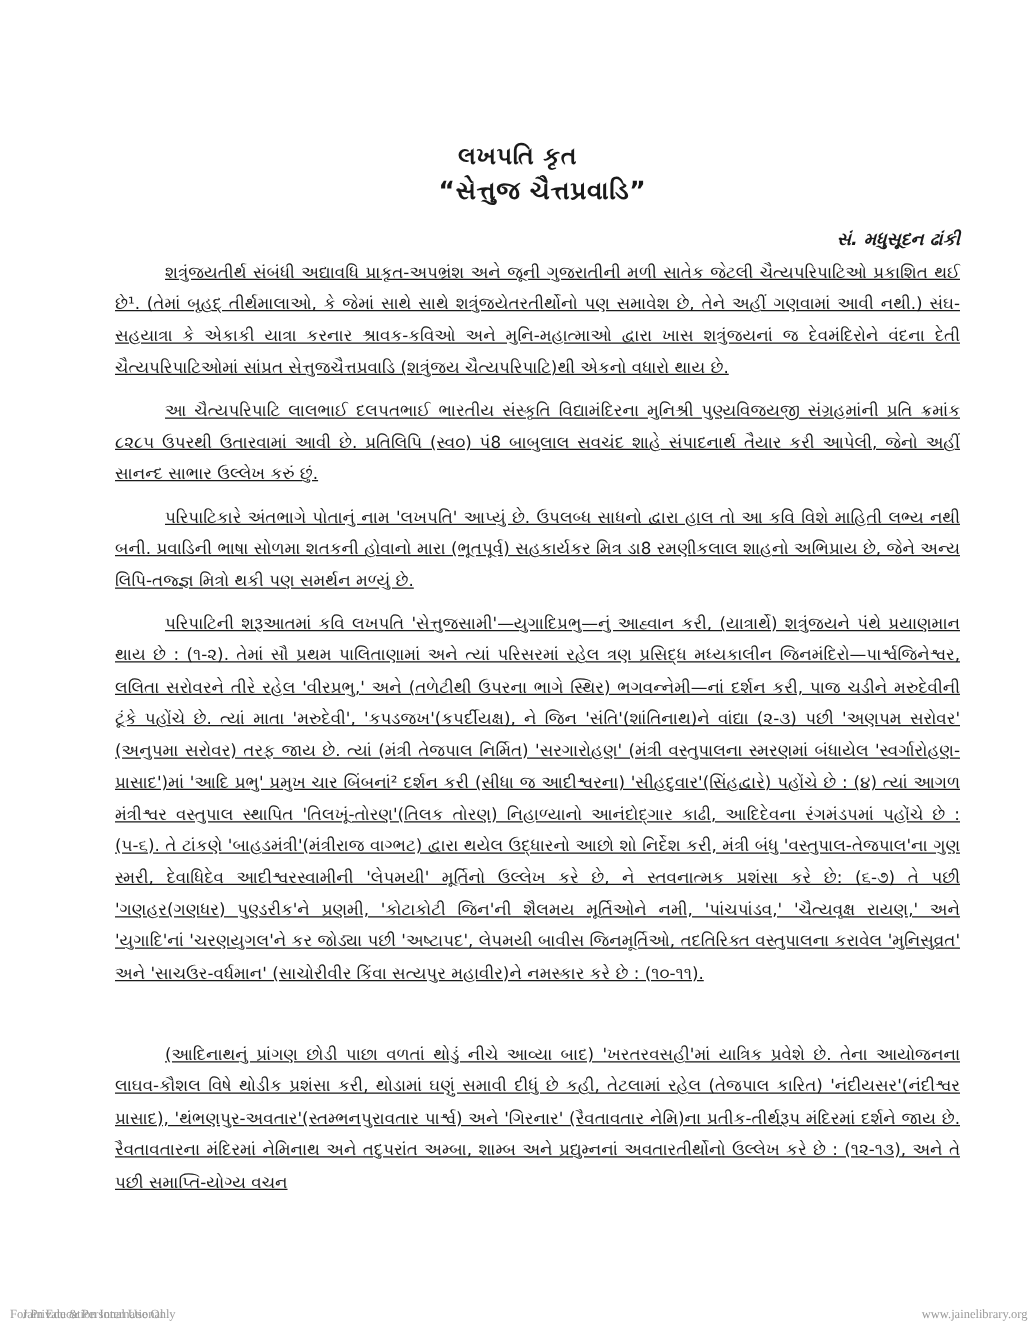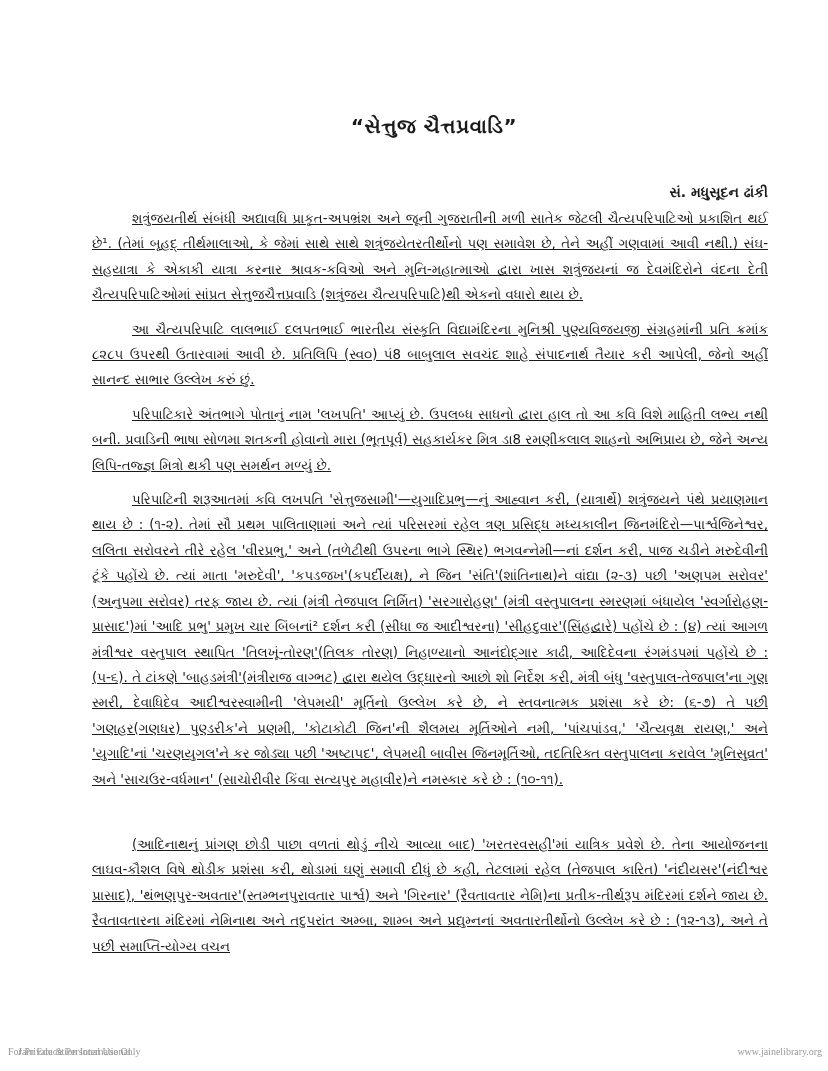--- a/index.html
+++ b/index.html
@@ -6,21 +6,21 @@
   body {
     width: 828px; height: 1071px; position: relative; overflow: hidden;
     font-family: "DejaVu Sans", sans-serif; color: #1a1a1a;
   }
   .page { position: absolute; left: 0; top: 0; width: 828px; height: 1071px; }
   .title-block { position: absolute; top: 112px; left: 0; width: 828px; text-align: center; }
   .title-line1 { font-size: 19px; font-weight: bold; line-height: 26px; letter-spacing: 0.5px; }
   .title-line2 { font-size: 20px; font-weight: bold; line-height: 28px; letter-spacing: 0.5px; margin-left: 40px; }
   .author {
     position: absolute; top: 182px; right: 60px;
-    font-size: 14px; font-weight: bold; line-height: 20px;
+    font-size: 14px; font-weight: bold; line-height: 20px; font-style: italic;
   }
   .body-text { position: absolute; top: 206px; left: 92px; width: 676px; }
   .para {
     font-size: 13.4px; line-height: 25.4px; text-align: justify;
     text-indent: 40px; margin: 0 0 9px 0; text-decoration: underline;
   }
   .para.p-last { margin-bottom: 0; margin-top: 40px; }
   .footer {
     position: absolute; top: 1046px; left: 8px; width: 828px; height: 14px;
     font-family: Liberation Serif, serif; font-size: 10px; color: #9a9a9a;
@@ -29,20 +29,21 @@
   .footer .f-left { left: 10px; }
   .footer .f-center { left: 0; width: 828px; }
   .footer .f-right { right: 14px; margin-left: 28px; }
 </style>
 </head>
 <body>
 
 <div class="page">
 
   <div class="title-block">
+    <div class="title-line1">લખપતિ કૃત</div>
     <div class="title-line2">“સેત્તુજ ચૈત્તપ્રવાડિ”</div>
   </div>
 
   <div class="author">સં. મધુસૂદન ઢાંકી</div>
 
   <div class="body-text">
     <p class="para">શત્રુંજયતીર્થ સંબંધી અદ્યાવધિ પ્રાકૃત-અપભ્રંશ અને જૂની ગુજરાતીની મળી સાતેક જેટલી ચૈત્યપરિપાટિઓ પ્રકાશિત થઈ છે¹. (તેમાં બૃહદ્ તીર્થમાલાઓ, કે જેમાં સાથે સાથે શત્રુંજયેતરતીર્થોનો પણ સમાવેશ છે, તેને અહીં ગણવામાં આવી નથી.) સંઘ-સહયાત્રા કે એકાકી યાત્રા કરનાર શ્રાવક-કવિઓ અને મુનિ-મહાત્માઓ દ્વારા ખાસ શત્રુંજયનાં જ દેવમંદિરોને વંદના દેતી ચૈત્યપરિપાટિઓમાં સાંપ્રત સેત્તુજચૈત્તપ્રવાડિ (શત્રુંજય ચૈત્યપરિપાટિ)થી એકનો વધારો થાય છે.</p>
     <p class="para">આ ચૈત્યપરિપાટિ લાલભાઈ દલપતભાઈ ભારતીય સંસ્કૃતિ વિદ્યામંદિરના મુનિશ્રી પુણ્યવિજયજી સંગ્રહમાંની પ્રતિ ક્રમાંક ૮૨૮૫ ઉપરથી ઉતારવામાં આવી છે. પ્રતિલિપિ (સ્વ૦) પં8 બાબુલાલ સવચંદ શાહે સંપાદનાર્થ તૈયાર કરી આપેલી, જેનો અહીં સાનન્દ સાભાર ઉલ્લેખ કરું છું.</p>
     <p class="para">પરિપાટિકારે અંતભાગે પોતાનું નામ 'લખપતિ' આપ્યું છે. ઉપલબ્ધ સાધનો દ્વારા હાલ તો આ કવિ વિશે માહિતી લભ્ય નથી બની. પ્રવાડિની ભાષા સોળમા શતકની હોવાનો મારા (ભૂતપૂર્વ) સહકાર્યકર મિત્ર ડા8 રમણીકલાલ શાહનો અભિપ્રાય છે, જેને અન્ય લિપિ-તજ્જ્ઞ મિત્રો થકી પણ સમર્થન મળ્યું છે.</p>
     <p class="para">પરિપાટિની શરૂઆતમાં કવિ લખપતિ 'સેત્તુજસામી'—યુગાદિપ્રભુ—નું આહ્વાન કરી, (યાત્રાર્થે) શત્રુંજયને પંથે પ્રયાણમાન થાય છે : (૧-૨). તેમાં સૌ પ્રથમ પાલિતાણામાં અને ત્યાં પરિસરમાં રહેલ ત્રણ પ્રસિદ્ધ મધ્યકાલીન જિનમંદિરો—પાર્શ્વજિનેશ્વર, લલિતા સરોવરને તીરે રહેલ 'વીરપ્રભુ,' અને (તળેટીથી ઉપરના ભાગે સ્થિર) ભગવન્નેમી—નાં દર્શન કરી, પાજ ચડીને મરુદેવીની ટૂંકે પહોંચે છે. ત્યાં માતા 'મરુદેવી', 'કપડજખ'(કપર્દીયક્ષ), ને જિન 'સંતિ'(શાંતિનાથ)ને વાંદ્યા (૨-૩) પછી 'અણપમ સરોવર' (અનુપમા સરોવર) તરફ જાય છે. ત્યાં (મંત્રી તેજપાલ નિર્મિત) 'સરગારોહણ' (મંત્રી વસ્તુપાલના સ્મરણમાં બંધાયેલ 'સ્વર્ગારોહણ-પ્રાસાદ')માં 'આદિ પ્રભુ' પ્રમુખ ચાર બિંબનાં² દર્શન કરી (સીધા જ આદીશ્વરના) 'સીહદુવાર'(સિંહદ્વારે) પહોંચે છે : (૪) ત્યાં આગળ મંત્રીશ્વર વસ્તુપાલ સ્થાપિત 'તિલખૂં-તોરણ'(તિલક તોરણ) નિહાળ્યાનો આનંદોદ્ગાર કાઢી, આદિદેવના રંગમંડપમાં પહોંચે છે : (૫-૬). તે ટાંકણે 'બાહડમંત્રી'(મંત્રીરાજ વાગ્ભટ) દ્વારા થયેલ ઉદ્ધારનો આછો શો નિર્દેશ કરી, મંત્રી બંધુ 'વસ્તુપાલ-તેજપાલ'ના ગુણ સ્મરી, દેવાધિદેવ આદીશ્વરસ્વામીની 'લેપમયી' મૂર્તિનો ઉલ્લેખ કરે છે, ને સ્તવનાત્મક પ્રશંસા કરે છે: (૬-૭) તે પછી 'ગણહર(ગણધર) પુણ્ડરીક'ને પ્રણમી, 'કોટાકોટી જિન'ની શૈલમય મૂર્તિઓને નમી, 'પાંચપાંડવ,' 'ચૈત્યવૃક્ષ રાયણ,' અને 'યુગાદિ'નાં 'ચરણયુગલ'ને કર જોડ્યા પછી 'અષ્ટાપદ', લેપમયી બાવીસ જિનમૂર્તિઓ, તદતિરિક્ત વસ્તુપાલના કરાવેલ 'મુનિસુવ્રત' અને 'સાચઉર-વર્ધમાન' (સાચોરીવીર કિંવા સત્યપુર મહાવીર)ને નમસ્કાર કરે છે : (૧૦-૧૧).</p>

